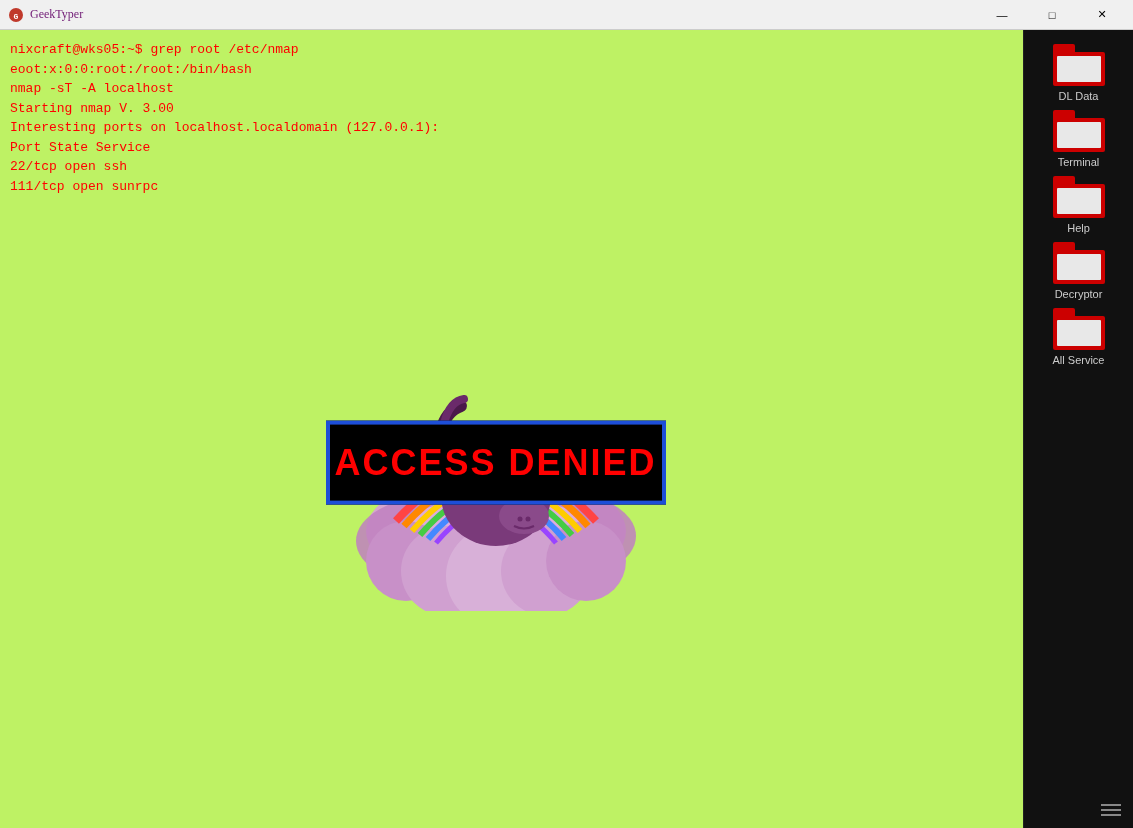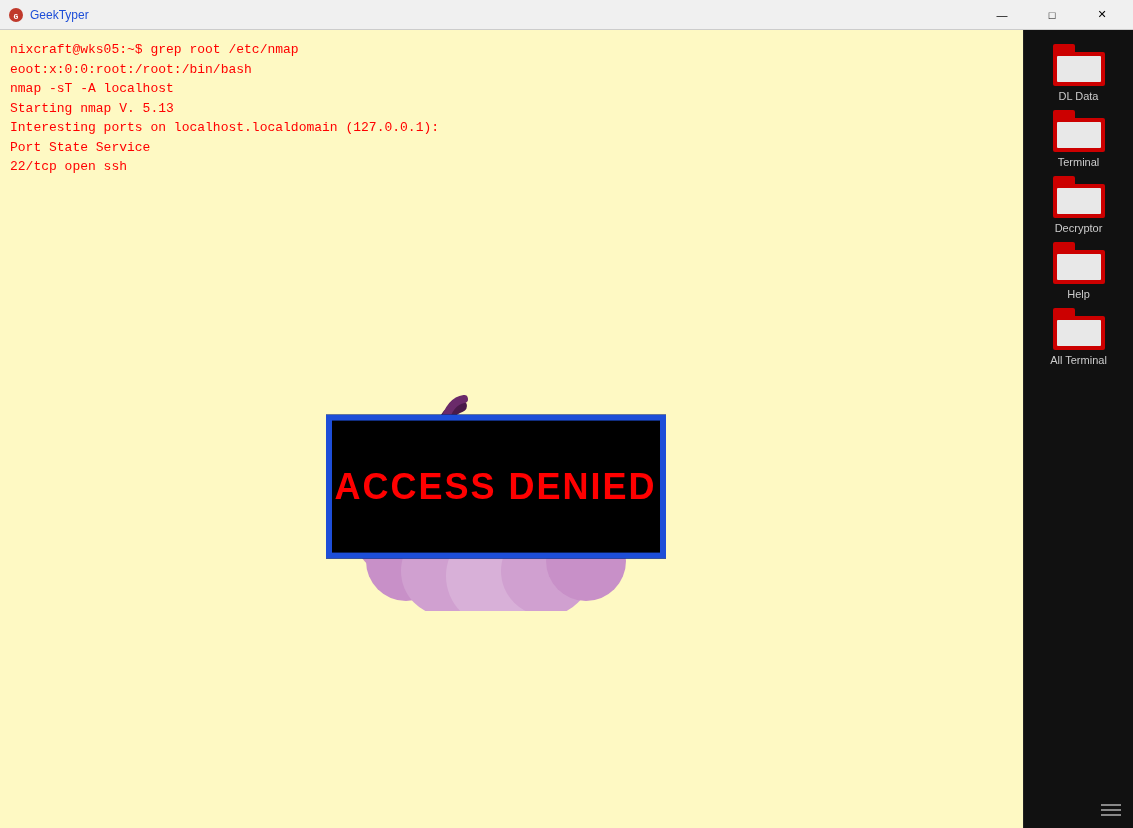--- a/index.html
+++ b/index.html
@@ -30,23 +30,23 @@
       align-items: center;
       gap: 6px;
     }
 
     #app-icon {
       width: 16px;
       height: 16px;
     }
 
     #titlebar-title {
-      font-family: Liberation Sans, sans-serif;
+      font-family: Liberation Serif, serif;
       font-size: 12px;
-      color: #1d4ed8;
+      color: #701a75;
     }
 
     #titlebar-controls {
       display: flex;
       align-items: center;
       gap: 4px;
     }
 
     .win-btn {
       width: 46px;
@@ -59,21 +59,21 @@
       justify-content: center;
       font-size: 11px;
       color: #000;
     }
 
     
     #main {
       position: relative;
       width: 100%;
       height: calc(828px - 30px);
-      background: #fef9c3;
+      background: #bef264;
       display: flex;
       gap: 32px;
     }
 
     
     #terminal {
       flex: 1;
       padding: 10px;
       color: #ff0000;
       font-size: 13px;
@@ -106,22 +106,22 @@
       height: 260px;
     }
 
     
     #access-denied-overlay {
       position: absolute;
       left: 50%;
       top: 50%;
       transform: translate(-50%, -10%);
       width: 340px;
-      height: 144px;
-      border: 6px solid #1d4ed8;
+      height: 84px;
+      border: 4px solid #1d4ed8;
       background: #000;
       display: flex;
       align-items: center;
       justify-content: center;
       z-index: 10;
     }
 
     #access-denied-text {
       color: #ff0000;
       font-family: Arial, Helvetica, sans-serif;
@@ -242,24 +242,25 @@
 <div id="main">
 
   <div id="terminal">
 
     <div id="term-output">
         <span class="term-line">nixcraft@wks05:~$ grep root /etc/nmap</span>
         <span class="term-line">eoot:x:0:0:root:/root:/bin/bash</span>
         <span class="term-line"></span>
         <span class="term-line">nmap -sT -A localhost</span>
         <span class="term-line"></span>
-        <span class="term-line">Starting nmap V. 5.13</span>
+        <span class="term-line">Starting nmap V. 3.00</span>
         <span class="term-line">Interesting ports on localhost.localdomain (127.0.0.1):</span>
         <span class="term-line">Port State Service</span>
         <span class="term-line">22/tcp open ssh</span>
+        <span class="term-line">111/tcp open sunrpc</span>
       </div>
 
     <div id="mlp-container">
       <svg id="mlp-image" viewBox="0 0 300 260">
 
         <ellipse cx="150" cy="180" rx="130" ry="60" fill="#d8a0d8" opacity="0.9"></ellipse>
         <ellipse cx="90" cy="190" rx="80" ry="45" fill="#c080c0" opacity="0.85"></ellipse>
         <ellipse cx="210" cy="185" rx="80" ry="45" fill="#c080c0" opacity="0.85"></ellipse>
         <ellipse cx="150" cy="200" rx="110" ry="55" fill="#e0b0e0" opacity="0.9"></ellipse>
 
@@ -323,39 +324,39 @@
           </div>
           <span class="sidebar-label">Terminal</span>
         </div>
         <div class="sidebar-item">
           <div class="folder-icon">
             <div class="folder-tab"></div>
             <div class="folder-body">
               <div class="folder-paper"></div>
             </div>
           </div>
+          <span class="sidebar-label">Help</span>
+        </div>
+        <div class="sidebar-item">
+          <div class="folder-icon">
+            <div class="folder-tab"></div>
+            <div class="folder-body">
+              <div class="folder-paper"></div>
+            </div>
+          </div>
           <span class="sidebar-label">Decryptor</span>
         </div>
         <div class="sidebar-item">
           <div class="folder-icon">
             <div class="folder-tab"></div>
             <div class="folder-body">
               <div class="folder-paper"></div>
             </div>
           </div>
-          <span class="sidebar-label">Help</span>
-        </div>
-        <div class="sidebar-item">
-          <div class="folder-icon">
-            <div class="folder-tab"></div>
-            <div class="folder-body">
-              <div class="folder-paper"></div>
-            </div>
-          </div>
-          <span class="sidebar-label">All Terminal</span>
+          <span class="sidebar-label">All Service</span>
         </div>
       </div>
   </div>
 </div>
 
 <div id="hamburger">
   <div class="ham-line"></div>
   <div class="ham-line"></div>
   <div class="ham-line"></div>
 </div>

